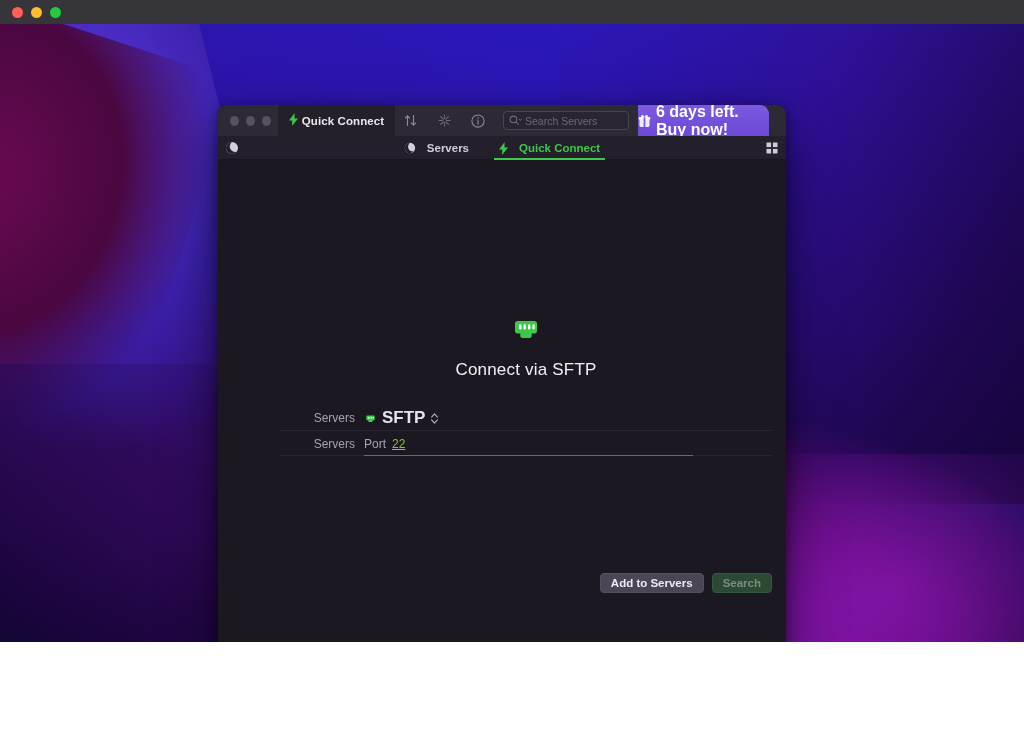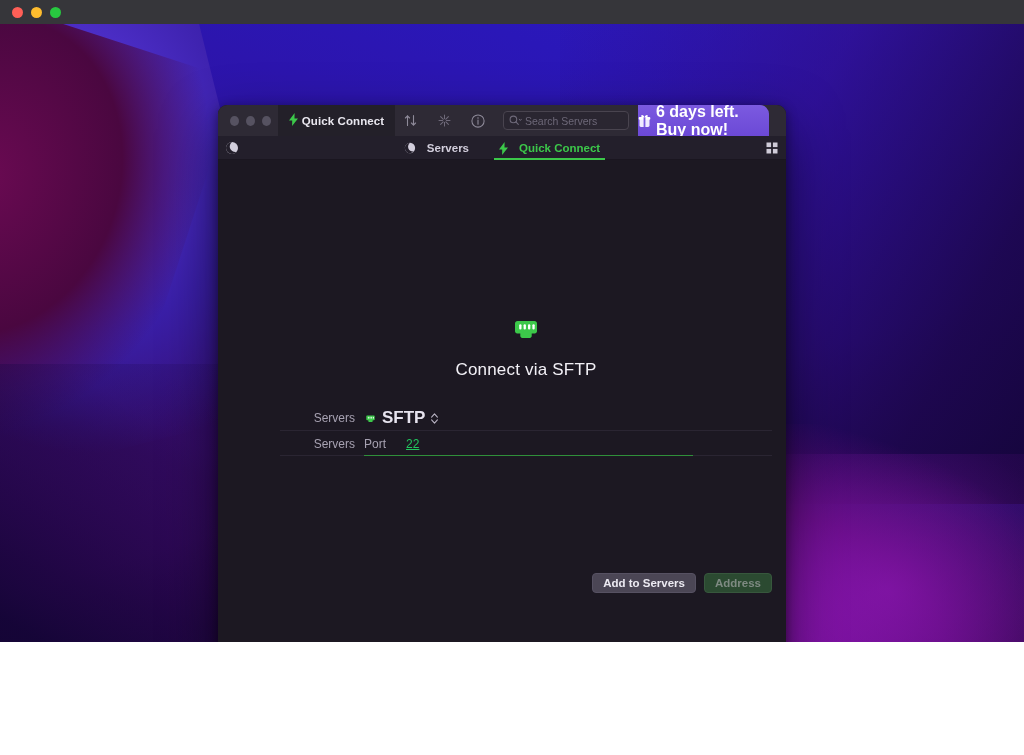--- a/index.html
+++ b/index.html
@@ -190,23 +190,23 @@
 
   #row-address { border-bottom: none; }
   #addr-underline {
     position: absolute; left: 84px; right: 79px; bottom: 0;
     height: 1.5px; background: #2f8f3a;
   }
   #addr-rest-line {
     position: absolute; left: 0; right: 0; bottom: 0;
     height: 1px; background: #2a2532;
   }
-  .port-group { display: flex; align-items: center; gap: 20px; padding-right: 9px; }
+  .port-group { display: flex; align-items: center; gap: 6px; padding-right: 9px; }
   .port-label { color: #a7a2b2; font-size: 12px; }
-  .port-value { color: #22c55e; font-size: 12px; text-decoration: underline; }
+  .port-value { color: #84cc16; font-size: 12px; text-decoration: underline; }
 
   #row-password .keyicon { margin-right: 4px; color: #a09ba e; color:#a09bae; display:flex; align-items:center; }
 
   #gap-row { height: 23px; }
 
   #row-remotepath .flabel { width: 84px; flex: 0 0 84px; }
 
   
   #buttons {
     position: absolute; right: 14px; top: 413px;
@@ -404,18 +404,18 @@
 
 
 
         <div id="gap-row"></div>
 
 
       </div>
 
       <div id="buttons">
         <div class="btn" id="btn-add">Add to Servers</div>
-        <div class="btn" id="btn-connect">Address</div>
+        <div class="btn" id="btn-connect">Search</div>
       </div>
 
     </div>
   </div>
 </div>
 
 </body></html>

